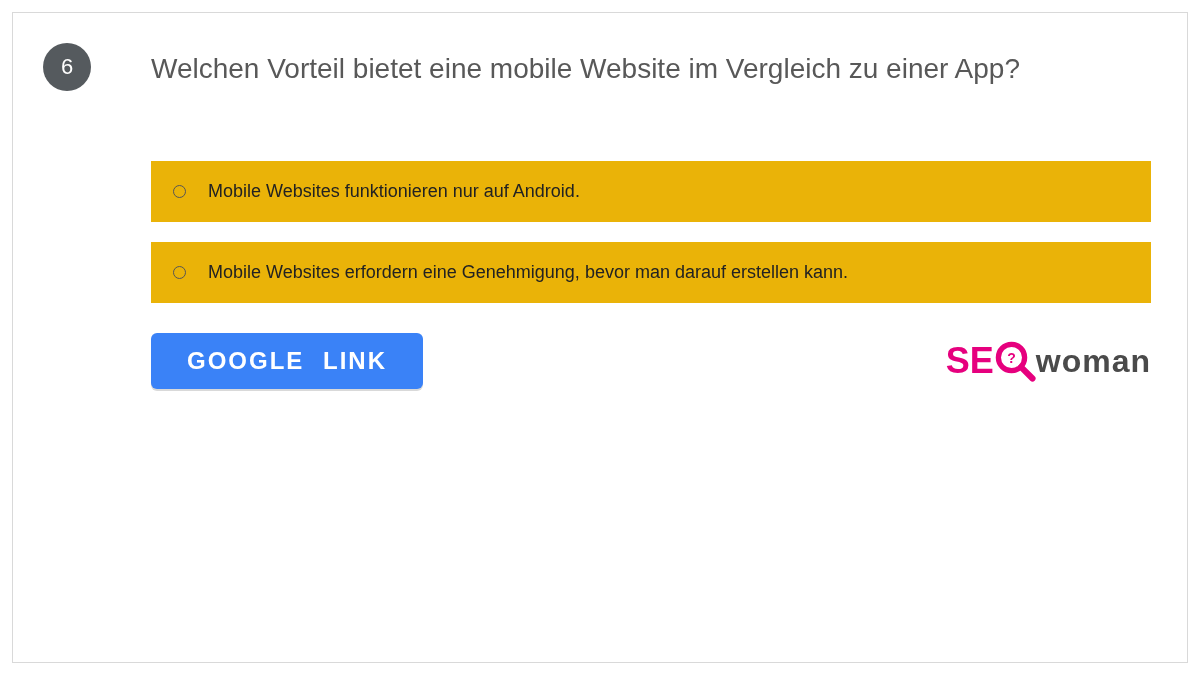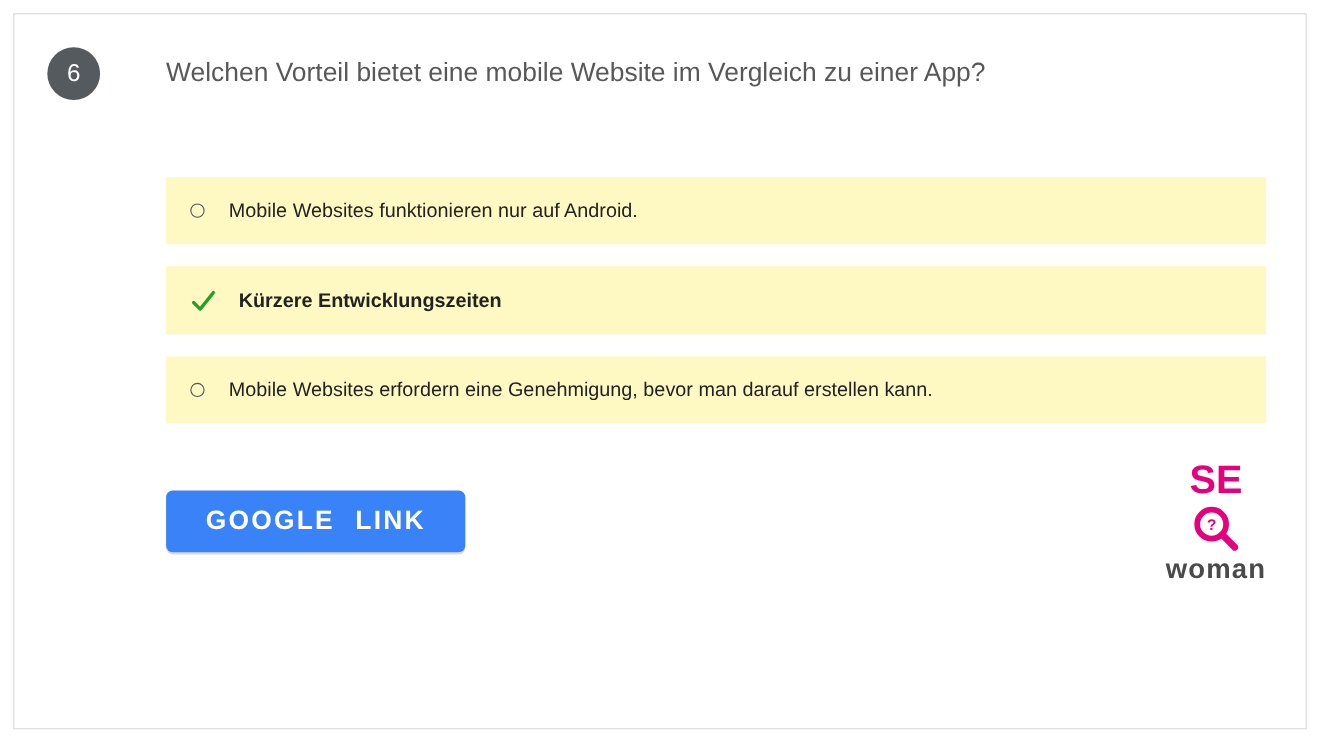--- a/index.html
+++ b/index.html
@@ -27,35 +27,35 @@
     border-radius: 50%;
     background: #555a5e;
     color: #fff;
     display: flex;
     align-items: center;
     justify-content: center;
     font-size: 22px;
     flex-shrink: 0;
   }
   .qtext {
-    font-size: 24px;
+    font-size: 28px;
     color: #585858;
     line-height: 1.3;
     padding-top: 8px;
   }
   .answers {
     margin-top: 70px;
     margin-left: 108px;
     width: 1000px;
     display: flex;
     flex-direction: column;
     gap: 20px;
   }
   .answer {
-    background: #fef9c3;
+    background: #eab308;
     padding: 20px 22px;
     display: flex;
     align-items: center;
     gap: 22px;
     font-size: 18px;
     color: #222;
   }
   .radio {
     width: 13px; height: 13px;
     border: 1.6px solid #555;
@@ -89,24 +89,23 @@
     box-shadow: 0 2px 0 rgba(0,0,0,0.15);
     cursor: pointer;
     word-spacing: 10px;
   }
   .logo {
     display: flex;
     align-items: center;
     gap: 2px;
     font-size: 36px;
     font-weight: 700;
-    flex-direction: column;
   }
   .logo .se { color: #e6007e; }
-  .logo .woman { color: #4a4a4a; letter-spacing: 1px; font-weight: 600; font-size: 25px;}
+  .logo .woman { color: #4a4a4a; letter-spacing: 1px; font-weight: 600; font-size: 32px;}
   .logo .mag {
     width: 42px; height: 42px;
     position: relative;
     margin: 0 -2px;
   }
 </style>
 </head>
 <body>
 
 <div class="frame">
@@ -116,28 +115,20 @@
     <div class="qtext">Welchen Vorteil bietet eine mobile Website im Vergleich zu einer App?</div>
   </div>
 
   <div class="answers">
 
     <div class="answer">
       <span class="radio"></span>
       <span class="label">Mobile Websites funktionieren nur auf Android.</span>
     </div>
 
-    <div class="answer correct">
-      <span class="check">
-        <svg viewBox="0 0 24 24" width="24" height="24">
-          <path d="M3 13 L9 19 L21 4" stroke="#1fa41f" stroke-width="3" fill="none" stroke-linecap="round" stroke-linejoin="round"></path>
-        </svg>
-      </span>
-      <span class="label">Kürzere Entwicklungszeiten</span>
-    </div>
 
     <div class="answer">
       <span class="radio"></span>
       <span class="label">Mobile Websites erfordern eine Genehmigung, bevor man darauf erstellen kann.</span>
     </div>
 
 
   </div>
 
   <div class="footer">

